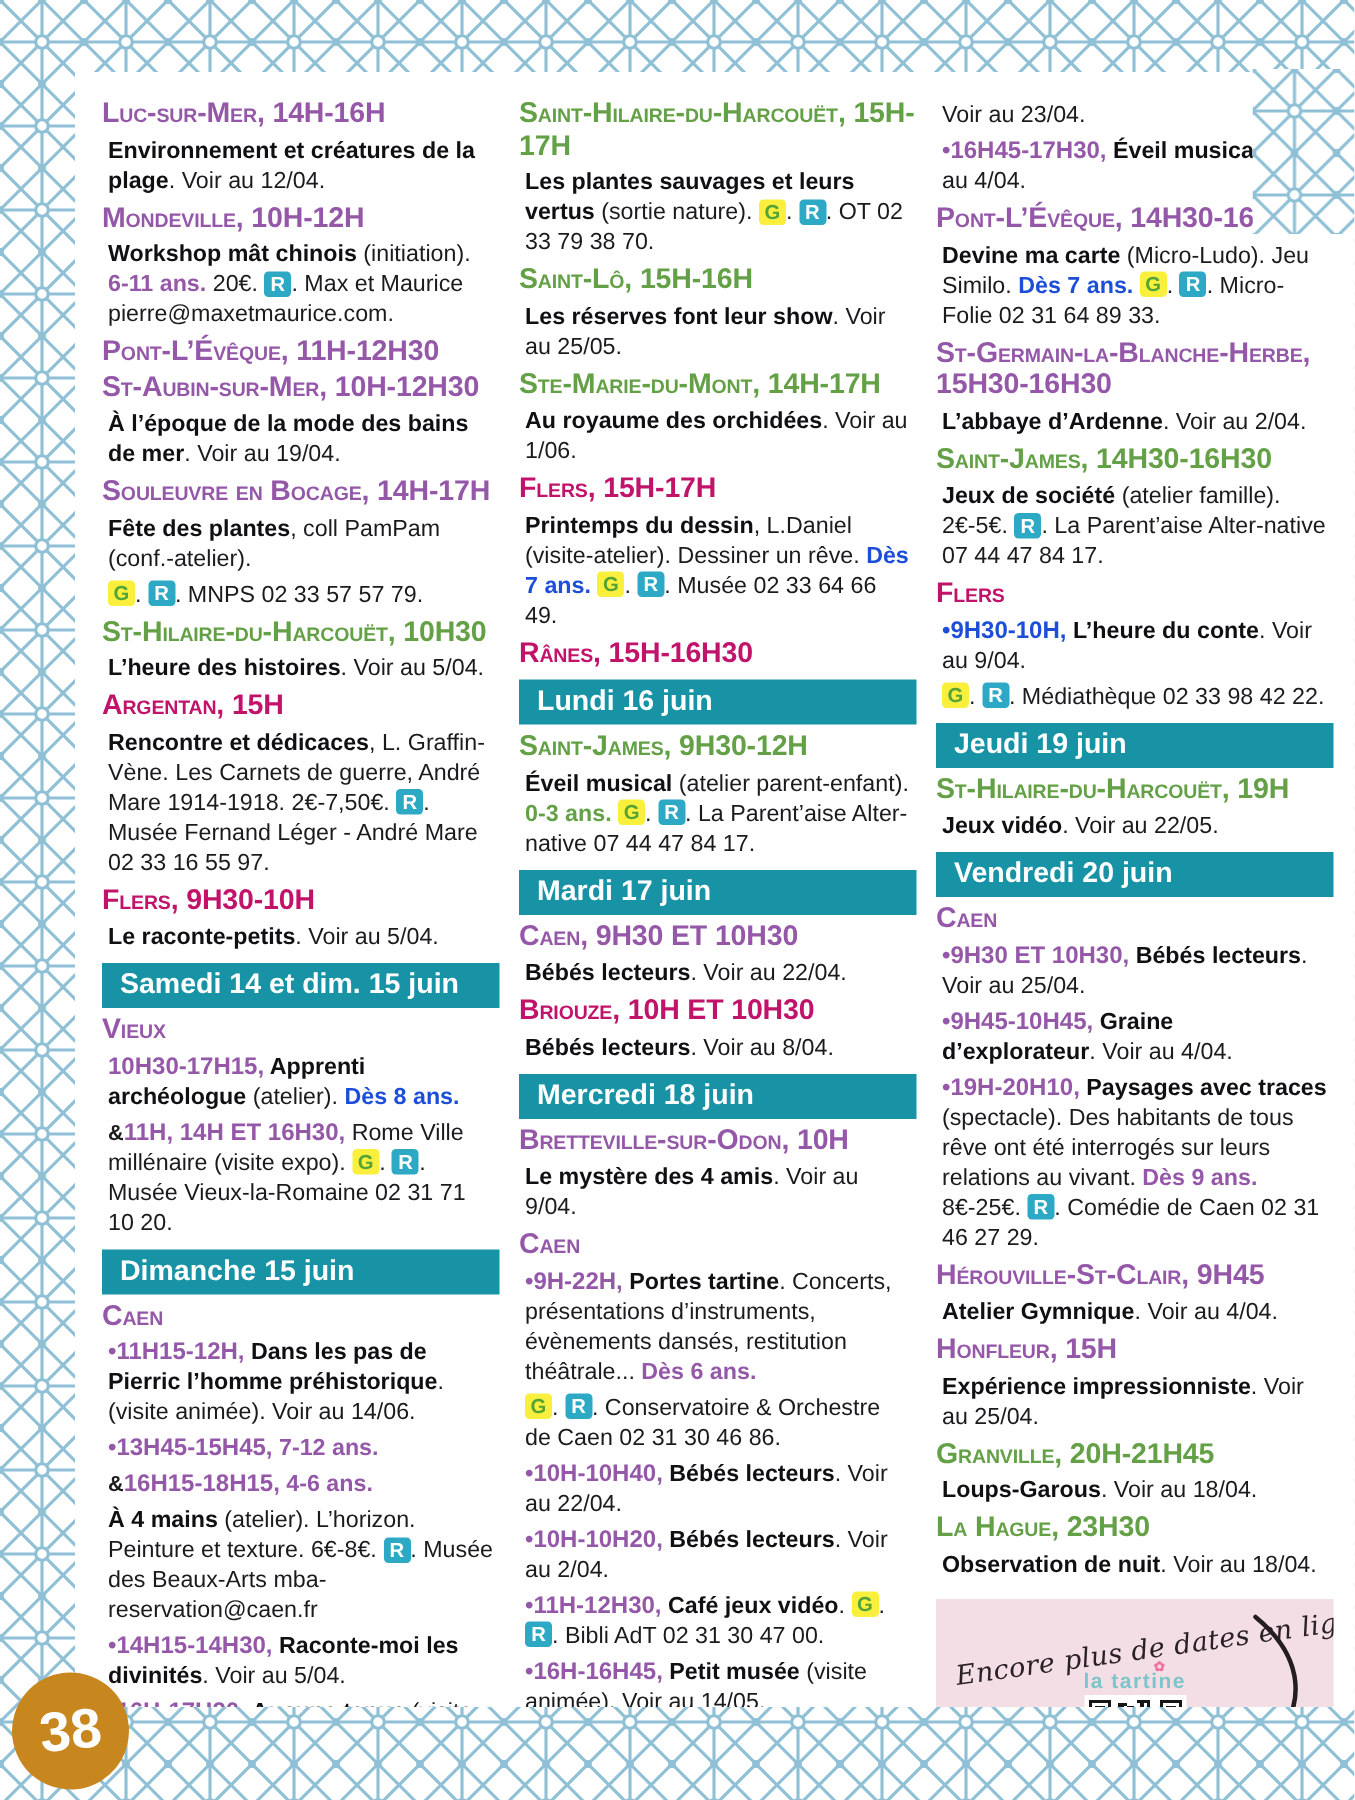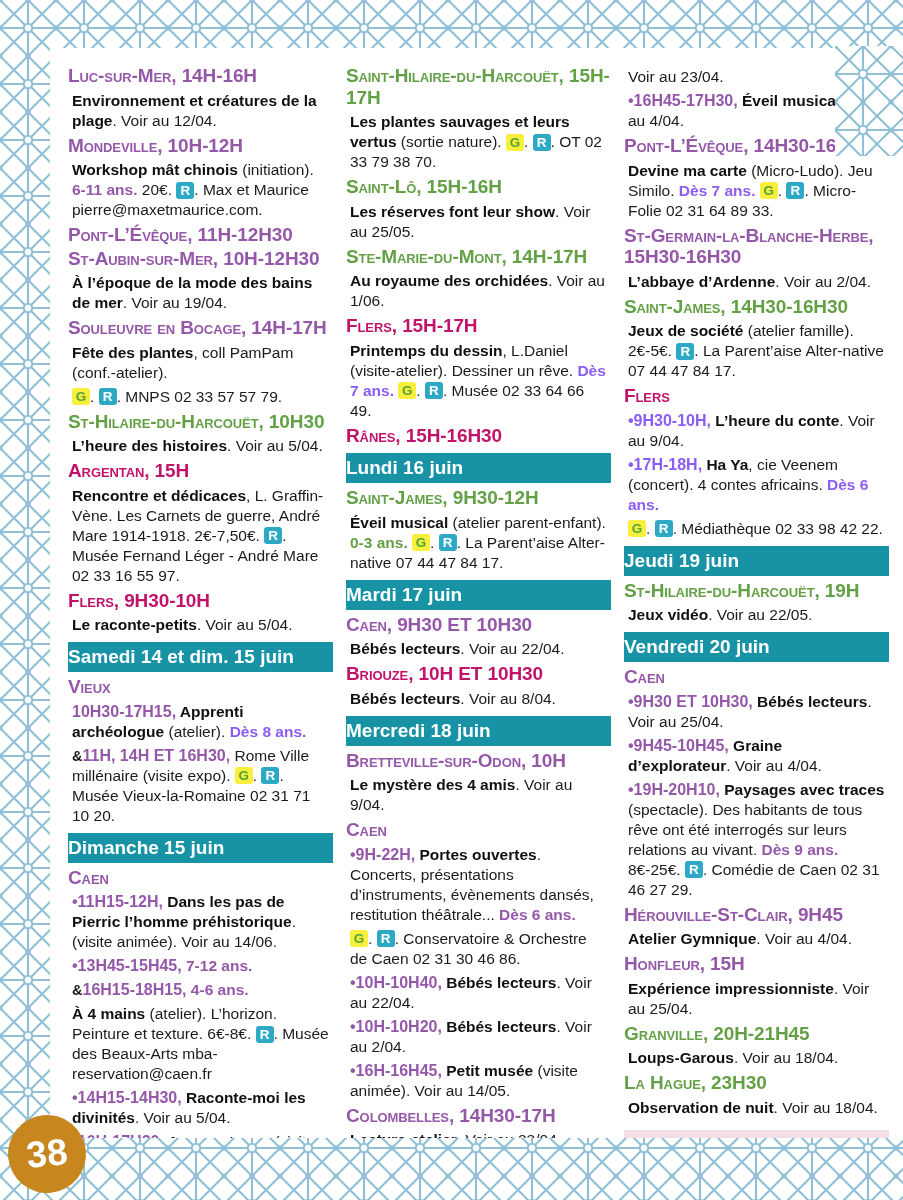--- a/index.html
+++ b/index.html
@@ -10,29 +10,29 @@
            box-sizing:border-box;padding:15px 14px 0 18px;display:flex;gap:13px;overflow:hidden}
   .colwrap{flex:1 1 0;min-width:0}
   .col{width:100%}
   p.entry{margin:4px;font-size:15.5px;line-height:20px;color:#1b1b1d;word-wrap:break-word}
   .tn{color:#1b1b1d}
   .tb{font-weight:bold;color:#101012}
   .tt{font-weight:bold;font-size:16px}
   .ta{font-weight:bold}
   .tamp{font-weight:bold;color:#1b1b1d;font-size:14.5px}
   .ctp{color:#9558a9}
-  .ctk{color:#8b5cf6}
+  .ctk{color:#1d4ed8}
   .ctg{color:#63a046}
   h3.loc{margin:2px 0 0;font-size:19px;line-height:21.5px;font-weight:bold;
          font-variant:small-caps;letter-spacing:-0.1px}
   .loc-purple{color:#9558a9}
   .loc-green{color:#63a046}
   .loc-crimson{color:#c2136b}
   .day-bar{background:#1793a5;color:#fff;font-weight:bold;font-size:19px;height:30px;
-           line-height:30px;margin:7px 0 4px}
+           line-height:30px;padding-left:12px;margin:7px 0 4px}
   .badge{display:inline-block;min-width:14px;height:17px;line-height:17px;text-align:center;
          border-radius:3px;font-weight:bold;font-size:13.5px;padding:0 2px;vertical-align:0.5px}
   .badge-g{background:#f9ef3c;color:#53a336}
   .badge-r{background:#2da9c5;color:#fff}
   .pagenum{position:absolute;left:8px;top:1115px;width:78px;height:78px;border-radius:50%;
            background:#c8861e;color:#fff;font-weight:bold;font-size:37px;display:flex;
            align-items:center;justify-content:center;transform:rotate(-6deg);z-index:5}
   .corner-patch{position:absolute;right:0;top:46px;z-index:2}
   .promo{position:relative;margin-top:12px;height:163px;background:#f3dee5;overflow:hidden}
   .promo-script{position:absolute;left:12px;top:22px;font-family:"DejaVu Serif",serif;
@@ -126,43 +126,43 @@
         <p class="entry"><span class="tb">Éveil musical</span><span class="tn"> (atelier parent-enfant). </span><span class="ta ctg">0-3 ans.</span><span class="tn"> </span><span class="badge badge-g">G</span><span class="tn">. </span><span class="badge badge-r">R</span><span class="tn">. La Parent’aise Alter-native 07 44 47 84 17.</span></p>
         <div class="day-bar">Mardi 17 juin</div>
         <h3 class="loc loc-purple">Caen, 9H30 ET 10H30</h3>
         <p class="entry"><span class="tb">Bébés lecteurs</span><span class="tn">. Voir au 22/04.</span></p>
         <h3 class="loc loc-crimson">Briouze, 10H ET 10H30</h3>
         <p class="entry"><span class="tb">Bébés lecteurs</span><span class="tn">. Voir au 8/04.</span></p>
         <div class="day-bar">Mercredi 18 juin</div>
         <h3 class="loc loc-purple">Bretteville-sur-Odon, 10H</h3>
         <p class="entry"><span class="tb">Le mystère des 4 amis</span><span class="tn">. Voir au 9/04.</span></p>
         <h3 class="loc loc-purple">Caen</h3>
-        <p class="entry"><span class="tt ctp">•9H-22H,</span><span class="tb"> Portes ouvertes</span><span class="tn">. Concerts, présentations d’instruments, évènements dansés, restitution théâtrale... </span><span class="ta ctp">Dès 6 ans.</span></p>
+        <p class="entry"><span class="tt ctp">•9H-22H,</span><span class="tb"> Portes tartine</span><span class="tn">. Concerts, présentations d’instruments, évènements dansés, restitution théâtrale... </span><span class="ta ctp">Dès 6 ans.</span></p>
         <p class="entry"><span class="badge badge-g">G</span><span class="tn">. </span><span class="badge badge-r">R</span><span class="tn">. Conservatoire &amp; Orchestre de Caen 02 31 30 46 86.</span></p>
         <p class="entry"><span class="tt ctp">•10H-10H40,</span><span class="tb"> Bébés lecteurs</span><span class="tn">. Voir au 22/04.</span></p>
         <p class="entry"><span class="tt ctp">•10H-10H20,</span><span class="tb"> Bébés lecteurs</span><span class="tn">. Voir au 2/04.</span></p>
+        <p class="entry"><span class="tt ctp">•11H-12H30,</span><span class="tb"> Café jeux vidéo</span><span class="tn">. </span><span class="badge badge-g">G</span><span class="tn">. </span><span class="badge badge-r">R</span><span class="tn">. Bibli AdT 02 31 30 47 00.</span></p>
         <p class="entry"><span class="tt ctp">•16H-16H45,</span><span class="tb"> Petit musée</span><span class="tn"> (visite animée). Voir au 14/05.</span></p>
         <h3 class="loc loc-purple">Colombelles, 14H30-17H</h3>
         <p class="entry"><span class="tb">Lecture-atelier</span><span class="tn">. Voir au 23/04.</span></p>
         <h3 class="loc loc-purple">Dives-sur-Mer, 16H-17H</h3>
       </div>
   </div>
   <div class="colwrap">
     <div class="col">
         <p class="entry"><span class="tn">Voir au 23/04.</span></p>
         <p class="entry"><span class="tt ctp">•16H45-17H30,</span><span class="tb"> Éveil musical</span><span class="tn">. Voir au 4/04.</span></p>
         <h3 class="loc loc-purple">Pont-L’Évêque, 14H30-16H30</h3>
         <p class="entry"><span class="tb">Devine ma carte</span><span class="tn"> (Micro-Ludo). Jeu Similo. </span><span class="ta ctk">Dès 7 ans.</span><span class="tn"> </span><span class="badge badge-g">G</span><span class="tn">. </span><span class="badge badge-r">R</span><span class="tn">. Micro-Folie 02 31 64 89 33.</span></p>
         <h3 class="loc loc-purple">St-Germain-la-Blanche-Herbe, 15H30-16H30</h3>
         <p class="entry"><span class="tb">L’abbaye d’Ardenne</span><span class="tn">. Voir au 2/04.</span></p>
         <h3 class="loc loc-green">Saint-James, 14H30-16H30</h3>
         <p class="entry"><span class="tb">Jeux de société</span><span class="tn"> (atelier famille). 2€-5€. </span><span class="badge badge-r">R</span><span class="tn">. La Parent’aise Alter-native 07 44 47 84 17.</span></p>
         <h3 class="loc loc-crimson">Flers</h3>
         <p class="entry"><span class="tt ctk">•9H30-10H,</span><span class="tb"> L’heure du conte</span><span class="tn">. Voir au 9/04.</span></p>
-        <p class="entry"><span class="tt ctk">•17H-18H,</span><span class="tb"> Ha Ya</span><span class="tn">, cie Veenem (concert). 4 contes africains. </span><span class="ta ctk">Dès 6 ans.</span></p>
         <p class="entry"><span class="badge badge-g">G</span><span class="tn">. </span><span class="badge badge-r">R</span><span class="tn">. Médiathèque 02 33 98 42 22.</span></p>
         <div class="day-bar">Jeudi 19 juin</div>
         <h3 class="loc loc-green">St-Hilaire-du-Harcouët, 19H</h3>
         <p class="entry"><span class="tb">Jeux vidéo</span><span class="tn">. Voir au 22/05.</span></p>
         <div class="day-bar">Vendredi 20 juin</div>
         <h3 class="loc loc-purple">Caen</h3>
         <p class="entry"><span class="tt ctp">•9H30 ET 10H30,</span><span class="tb"> Bébés lecteurs</span><span class="tn">. Voir au 25/04.</span></p>
         <p class="entry"><span class="tt ctp">•9H45-10H45,</span><span class="tb"> Graine d’explorateur</span><span class="tn">. Voir au 4/04.</span></p>
         <p class="entry"><span class="tt ctp">•19H-20H10,</span><span class="tb"> Paysages avec traces</span><span class="tn"> (spectacle). Des habitants de tous rêve ont été interrogés sur leurs relations au vivant. </span><span class="ta ctp">Dès 9 ans.</span><span class="tn"> 8€-25€. </span><span class="badge badge-r">R</span><span class="tn">. Comédie de Caen 02 31 46 27 29.</span></p>
         <h3 class="loc loc-purple">Hérouville-St-Clair, 9H45</h3>

